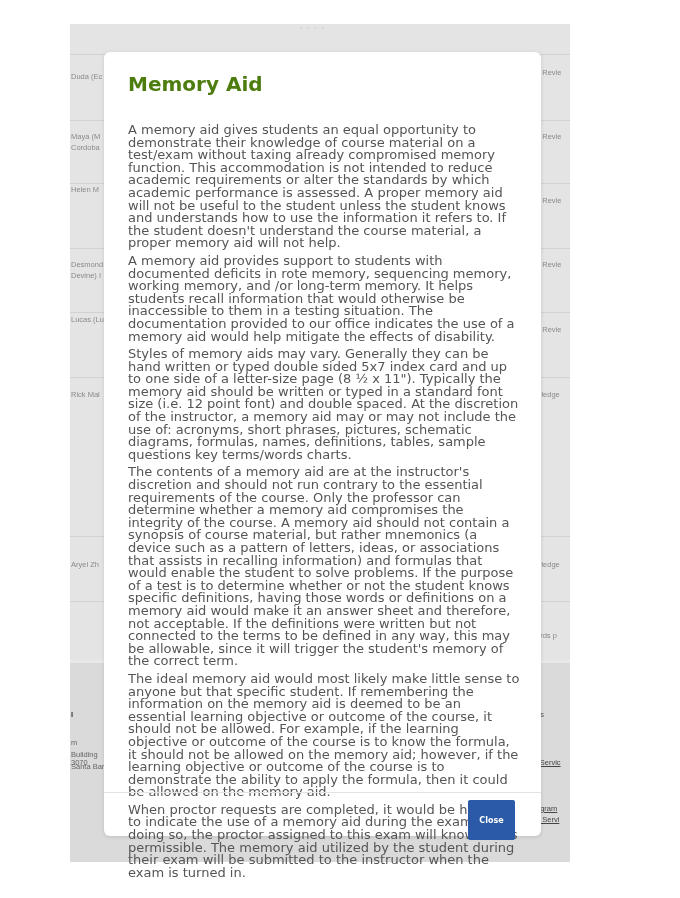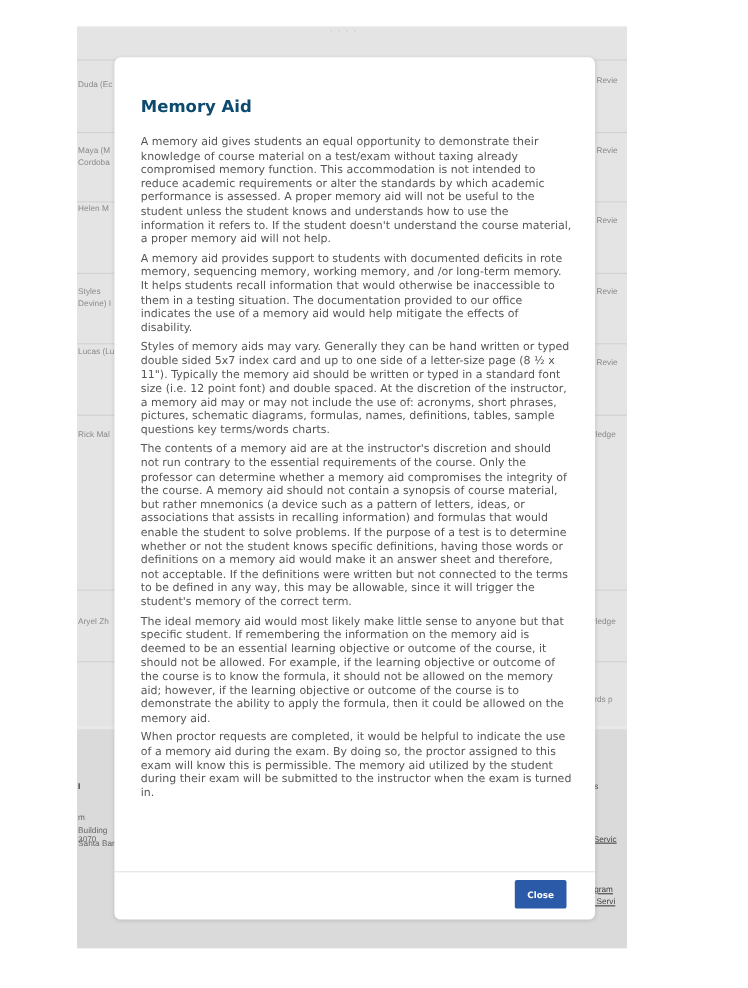--- a/index.html
+++ b/index.html
@@ -41,33 +41,33 @@
     .bg-underline-bar {
       position:absolute; left:358px; top:812px; width:140px; height:1px; background:#444;
     }
 
     .modal {
       position:absolute; left:104px; top:52px; width:437px; height:784px;
       background:#ffffff; border-radius:6px;
       box-shadow:0 1px 4px rgba(0,0,0,0.12);
     }
     .modal-title {
-      position:absolute; left:24px; top:36px; font-size:15px; font-weight:bold; color:#0c4a6e;
+      position:absolute; left:24px; top:20px; font-size:20px; font-weight:bold; color:#4d7c0f;
       font-family:"DejaVu Sans", sans-serif;
     }
     .modal-body {
       position:absolute; left:24px; top:72px; width:392px;
-      font-family:"DejaVu Sans", sans-serif; font-size:10px; line-height:12.6px; color:#555;
+      font-family:"DejaVu Sans", sans-serif; font-size:13px; line-height:12.6px; color:#555;
     }
     .modal-body p { margin:0 0 5px 0; }
     .modal-divider {
       position:absolute; left:0; top:740px; width:437px; height:1px; background:#e3e3e3;
     }
     .close-btn {
-      position:absolute; left:364px; top:748px; width:47px; height:26px;
+      position:absolute; left:364px; top:748px; width:47px; height:40px;
       background:#2a5aa8; color:#fff; border:none; border-radius:2px;
       font-family:"DejaVu Sans", sans-serif; font-size:8px; font-weight:bold;
       display:flex; align-items:center; justify-content:center; cursor:pointer;
     }
   </style>
 </head>
 <body>
 
 <div class="backdrop">
   <div class="bg-header-text">· · · ·</div>
@@ -79,21 +79,21 @@
   <div class="bg-row" style="top:96px;">
     <div class="bg-cell-left" style="top:10px;text-align:center;">Maya (M</div>
     <div class="bg-cell-left" style="top:21px;">Cordoba</div>
     <div class="bg-cell-right" style="top:10px;">g Revie</div>
   </div>
   <div class="bg-row" style="top:159px;">
     <div class="bg-cell-left" style="top:0;">Helen M</div>
     <div class="bg-cell-right" style="top:11px;">g Revie</div>
   </div>
   <div class="bg-row" style="top:224px;">
-    <div class="bg-cell-left" style="top:10px;">Styles</div>
+    <div class="bg-cell-left" style="top:10px;">Desmond</div>
     <div class="bg-cell-left" style="top:21px;">Devine) I</div>
     <div class="bg-cell-right" style="top:10px;">g Revie</div>
   </div>
   <div class="bg-row" style="top:288px;">
     <div class="bg-cell-left" style="top:1px;">Lucas (Lu</div>
     <div class="bg-cell-right" style="top:11px;">g Revie</div>
   </div>
   <div class="bg-row" style="top:353px;">
     <div class="bg-cell-left" style="top:11px;">Rick Mal</div>
     <div class="bg-cell-right" style="top:11px;">wledge</div>

